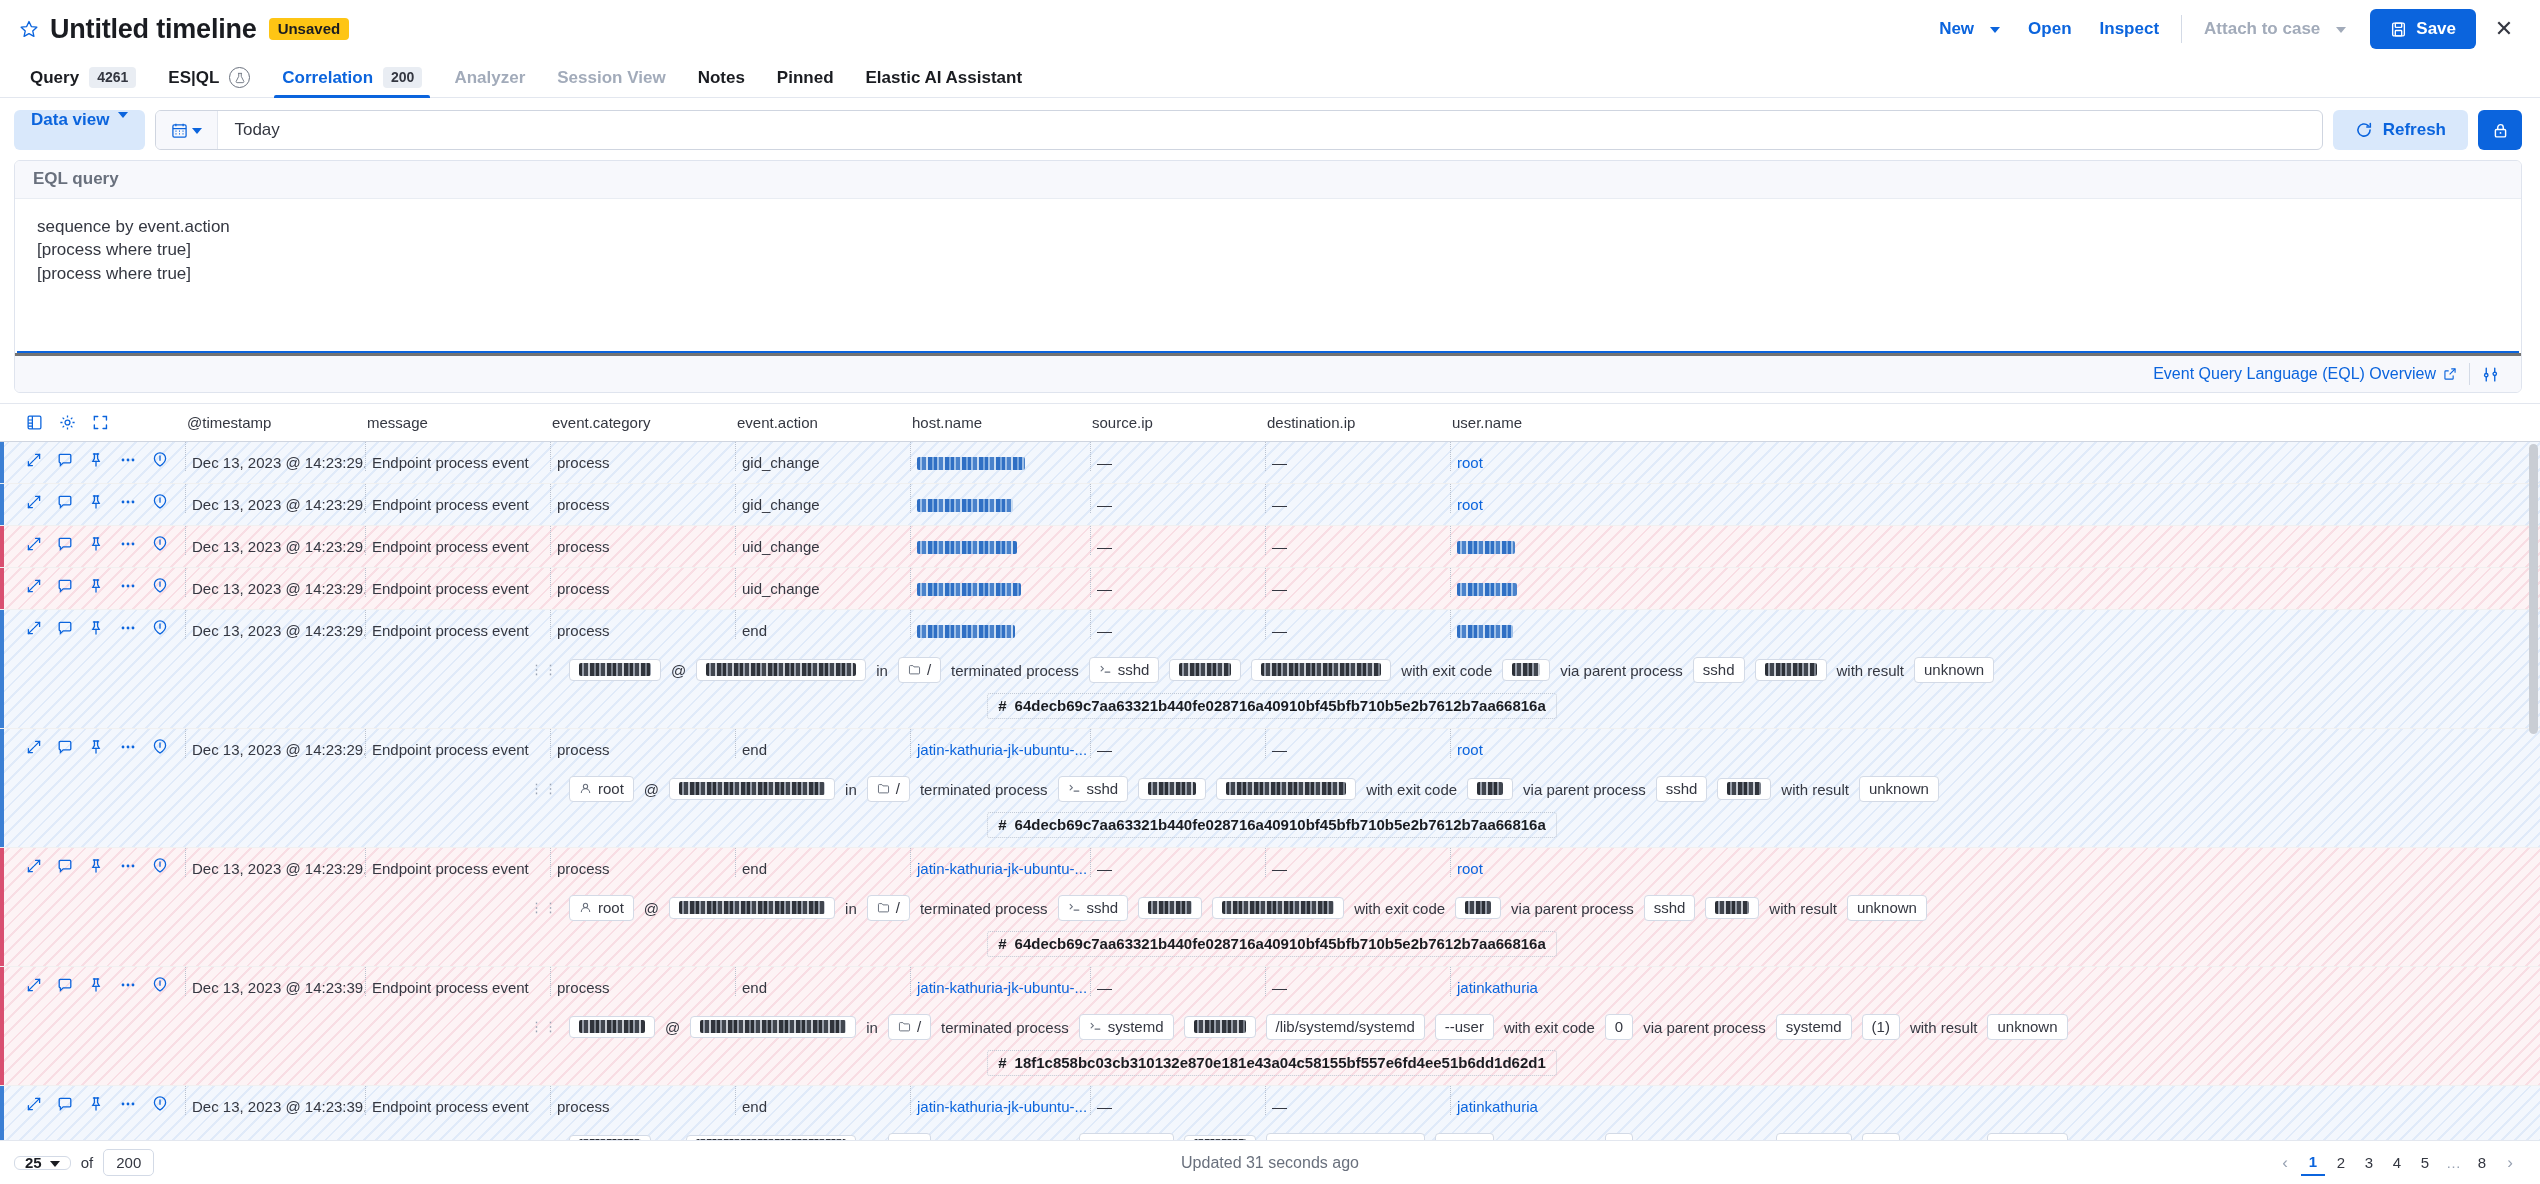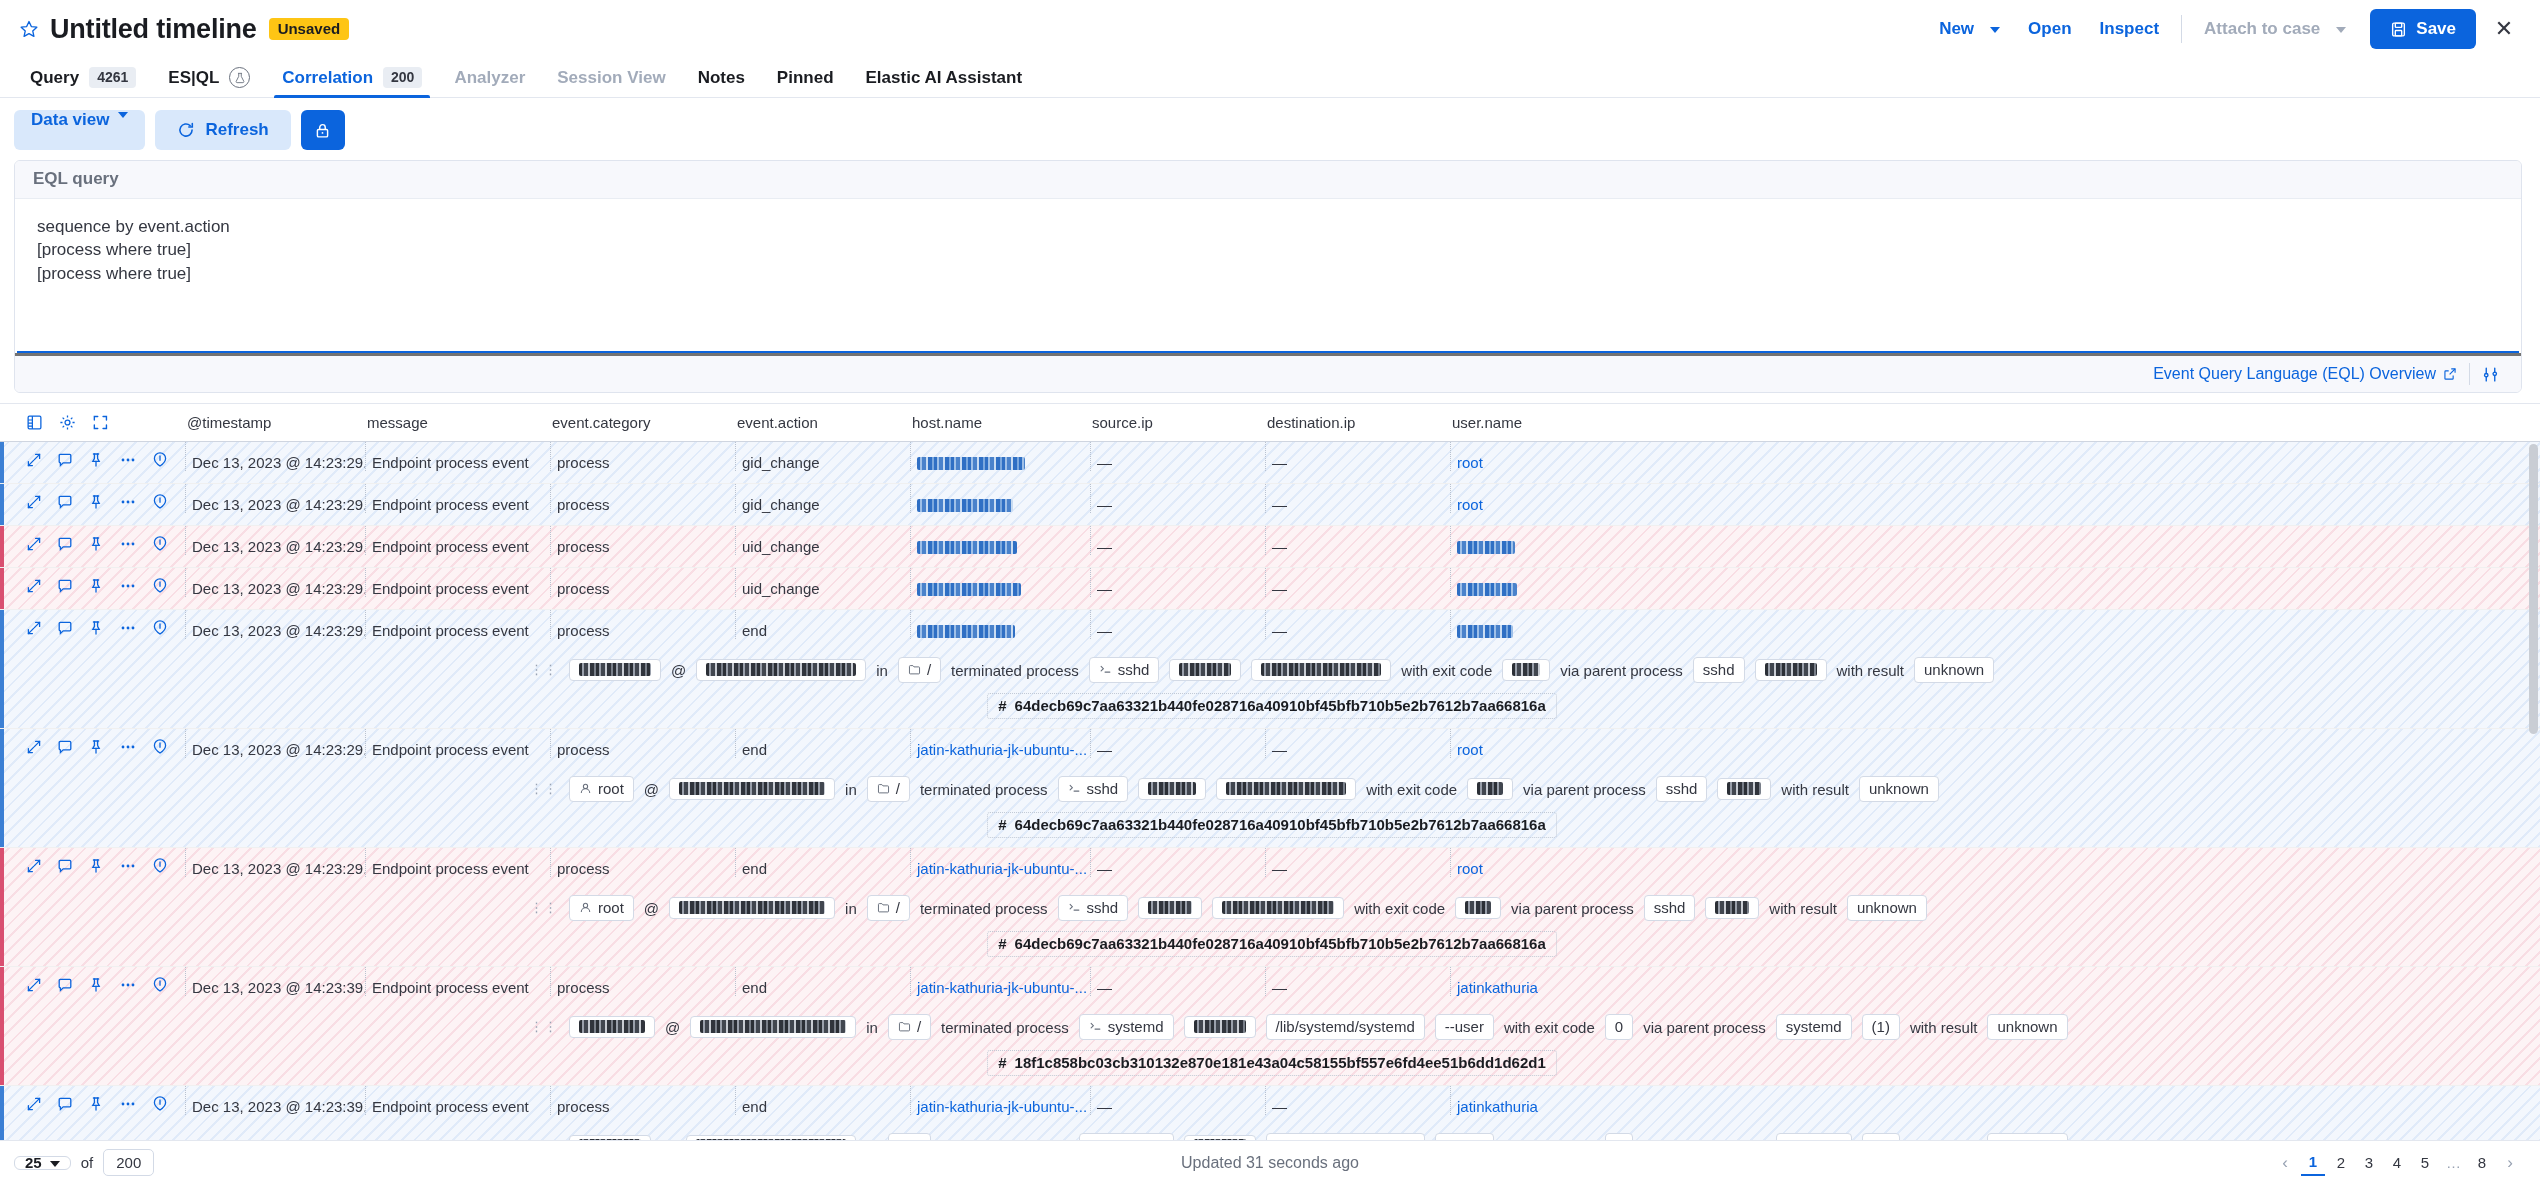--- a/index.html
+++ b/index.html
@@ -360,20 +360,33 @@
     <div class="tab muted">Session View</div>
     <div class="tab">Notes</div>
     <div class="tab">Pinned</div>
     <div class="tab">Elastic AI Assistant</div>
   </div>
 
   <div class="querybar">
     <div class="dataview-btn">
       <span>Data view</span>
       <i class="caret"></i>
+    </div>
+    <div class="daterow">
+      <div class="date-prefix">
+        <span>
+          <svg width="17" height="17" viewBox="0 0 16 16" fill="none" stroke="#0b64dd" stroke-width="1.2">
+            <rect x="1.8" y="2.8" width="12.4" height="11.4" rx="1.2"></rect>
+            <path d="M1.8 6.2h12.4M4.6 1.6v2.4M11.4 1.6v2.4"></path>
+            <path d="M4.2 8.6h1M7.5 8.6h1M10.8 8.6h1M4.2 11.2h1M7.5 11.2h1M10.8 11.2h1" stroke-width="1"></path>
+          </svg>
+        </span>
+        <i class="caret"></i>
+      </div>
+      <div class="date-input" title="Today">Today</div>
     </div>
     <div class="refresh-btn">
       <span>
         <svg width="18" height="18" viewBox="0 0 16 16" fill="none" stroke="#0b64dd" stroke-width="1.4" stroke-linecap="round">
           <path d="M13.4 8a5.4 5.4 0 1 1-1.7-3.9"></path>
           <path d="M13.6 2.2v3.1h-3.1"></path>
         </svg>
       </span>
       <span>Refresh</span>
     </div>

